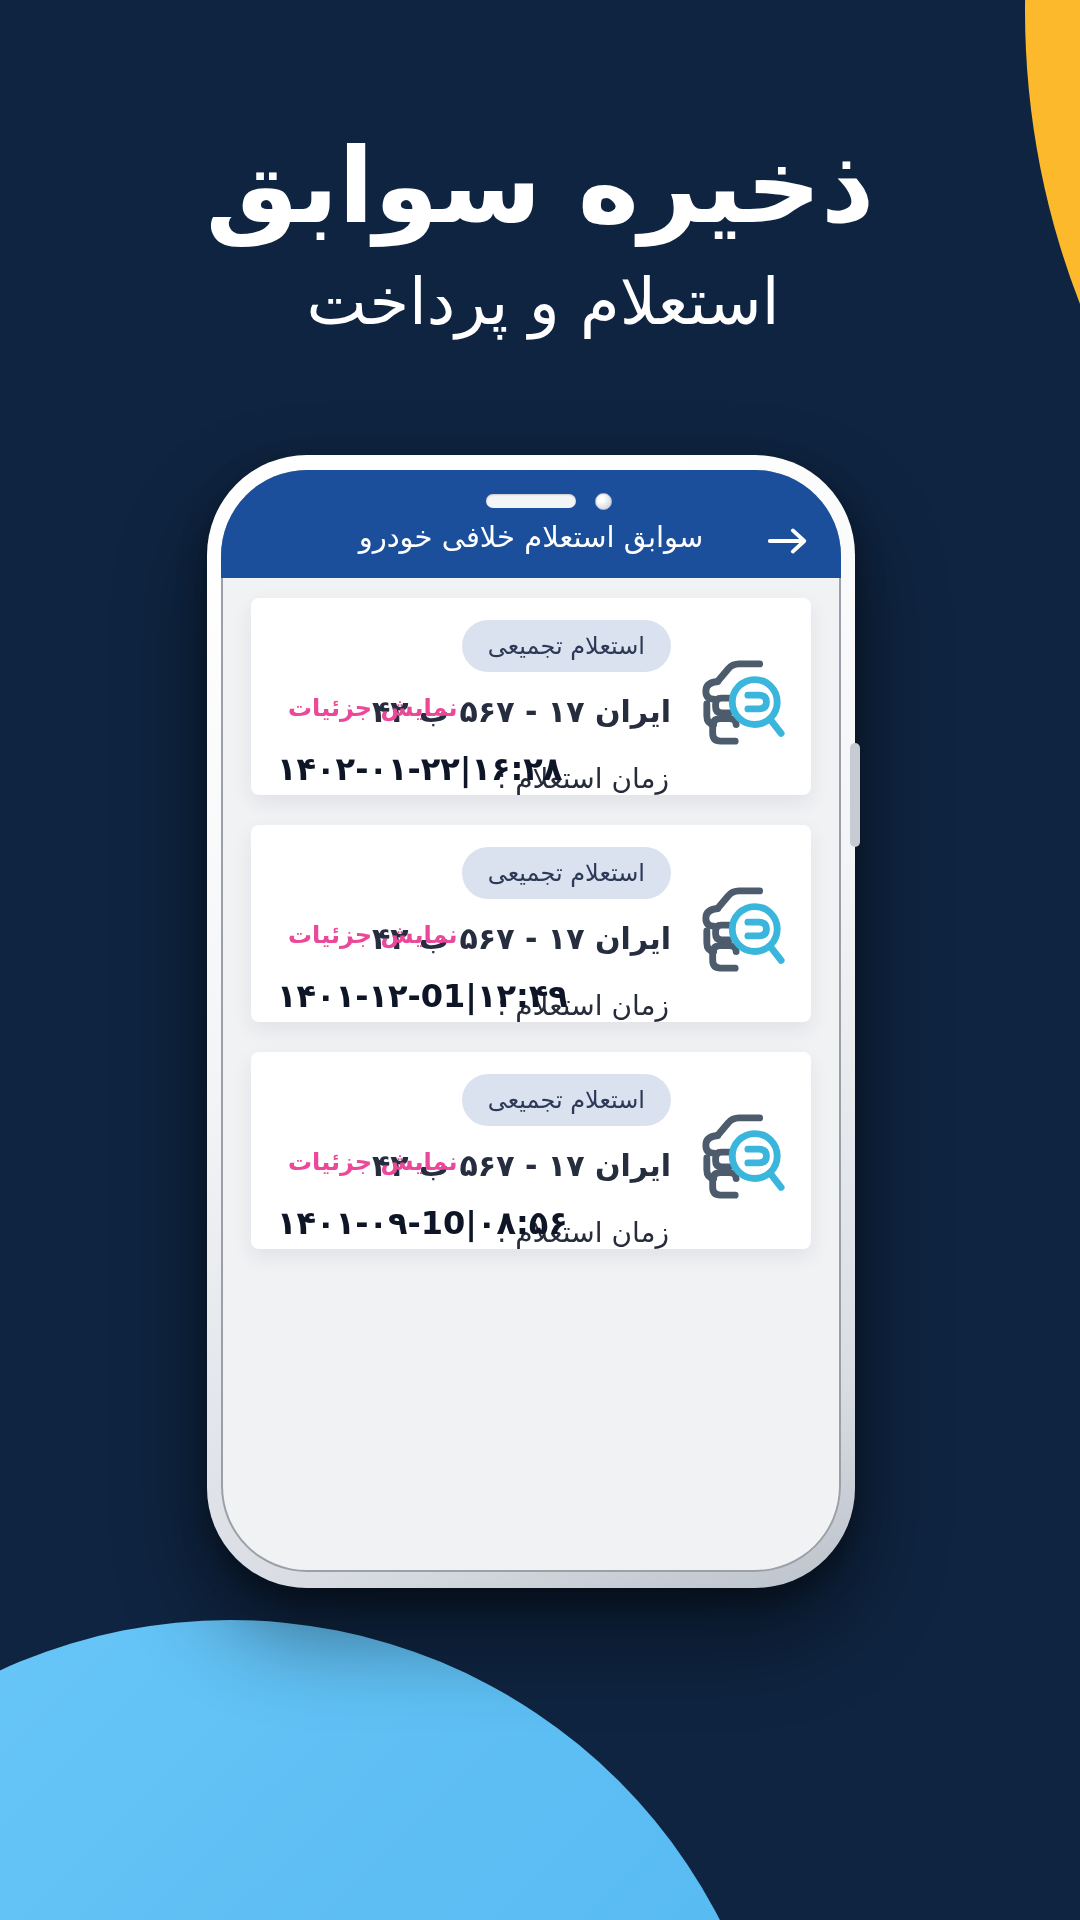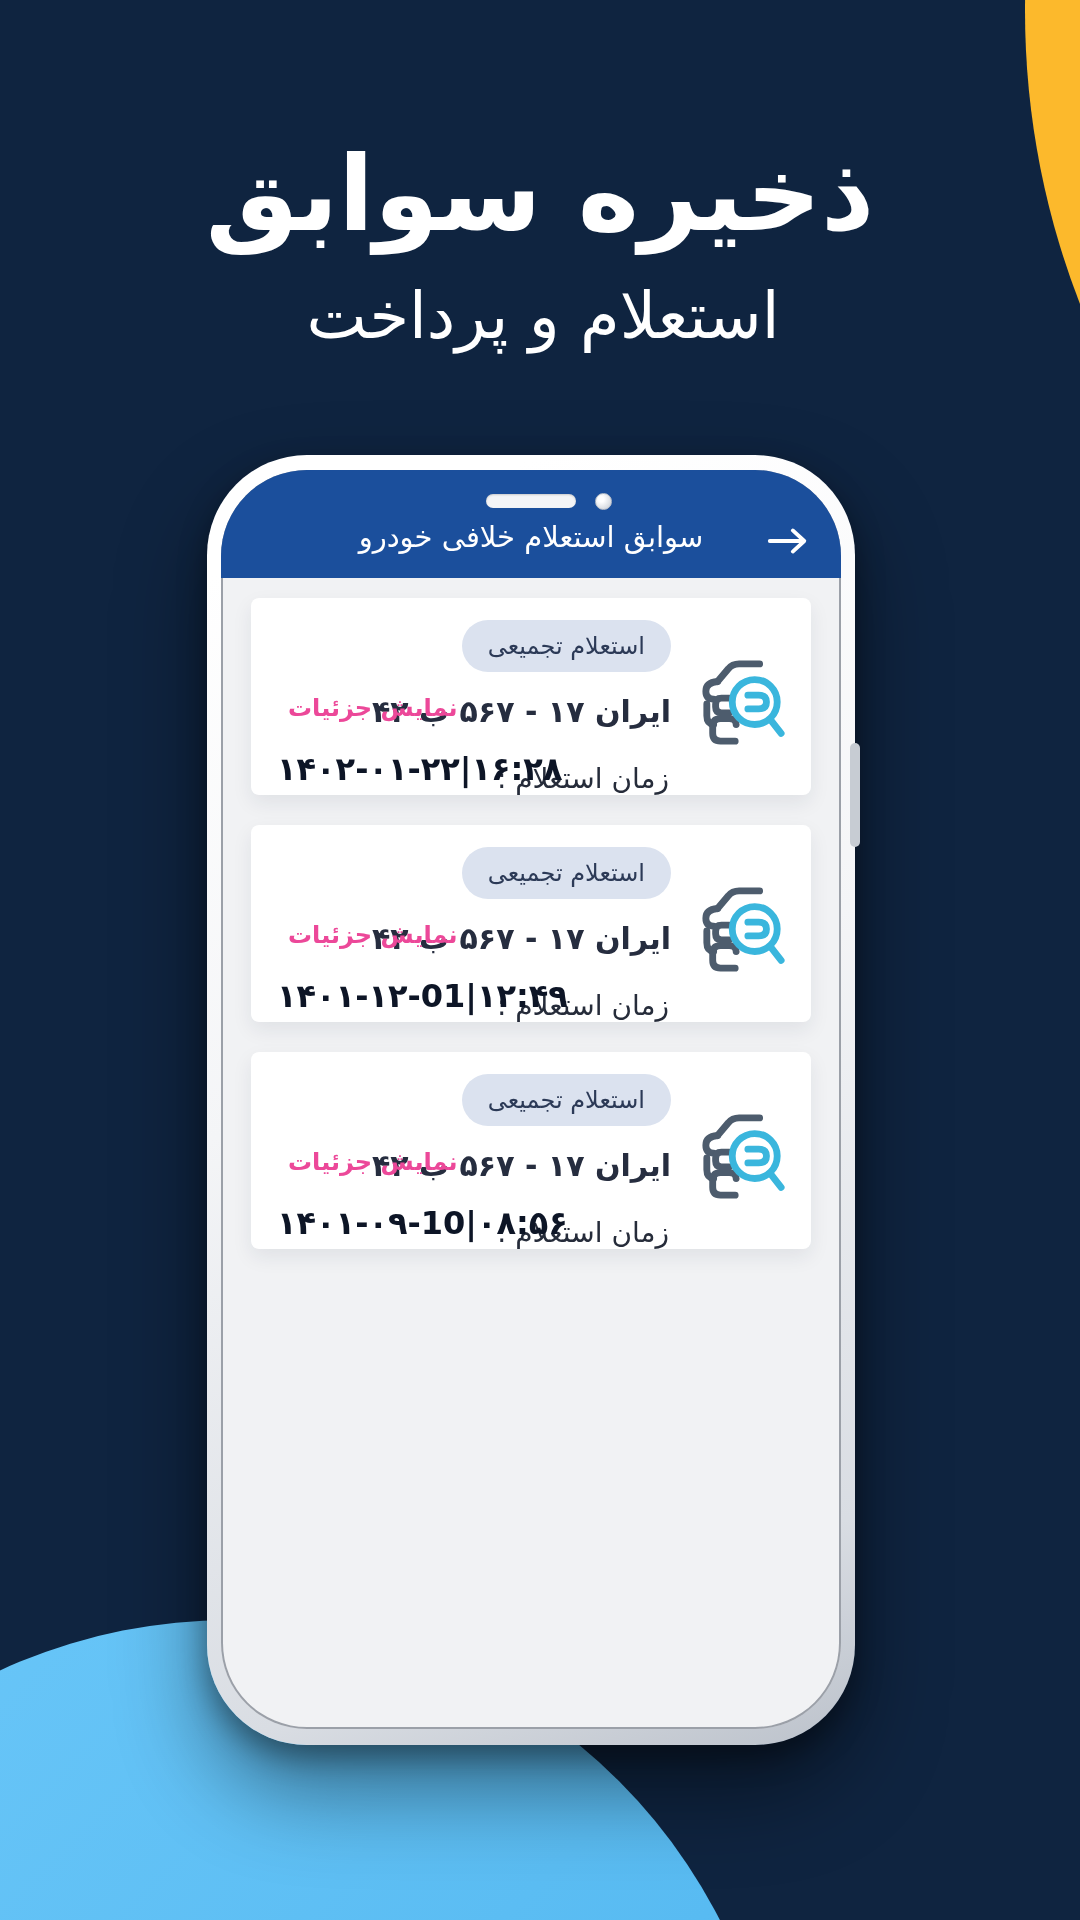--- a/index.html
+++ b/index.html
@@ -13,25 +13,25 @@
   .blob-yellow{
     width:1616px;height:1616px;left:1025px;top:-797px;
     background:#fcb92c;
   }
   .blob-blue{
     width:1100px;height:1100px;left:-320px;top:1620px;
     background:linear-gradient(135deg,#6cc8f9 0%,#58bbf2 60%,#4fb2ec 100%);
   }
   
   .hero{position:absolute;top:112px;left:0;right:0;text-align:center;color:#ffffff;direction:rtl;}
-  .hero-title{font-size:104px;font-weight:900;line-height:1.35;margin:12px;}
+  .hero-title{font-size:104px;font-weight:900;line-height:1.35;margin:4px;}
   .hero-subtitle{font-size:64px;font-weight:400;line-height:1.25;margin:6px 0 0 0;padding-left:6px;}
   
   .phone{
-    position:absolute;left:207px;top:455px;width:648px;height:1290px;
+    position:absolute;left:207px;top:455px;width:648px;height:1133px;
     border-radius:100px;
     background:linear-gradient(160deg,#ffffff 8%,#f4f5f7 45%,#d9dde3 85%,#bcc2cb 100%);
     box-shadow:0 45px 90px rgba(0,0,0,.45), 0 12px 28px rgba(0,0,0,.35);
   }
   .side-button{
     position:absolute;right:-5px;top:288px;width:10px;height:104px;
     border-radius:5px;background:#c7ccd3;
   }
   .screen{
     position:absolute;left:14px;right:14px;top:15px;bottom:16px;

